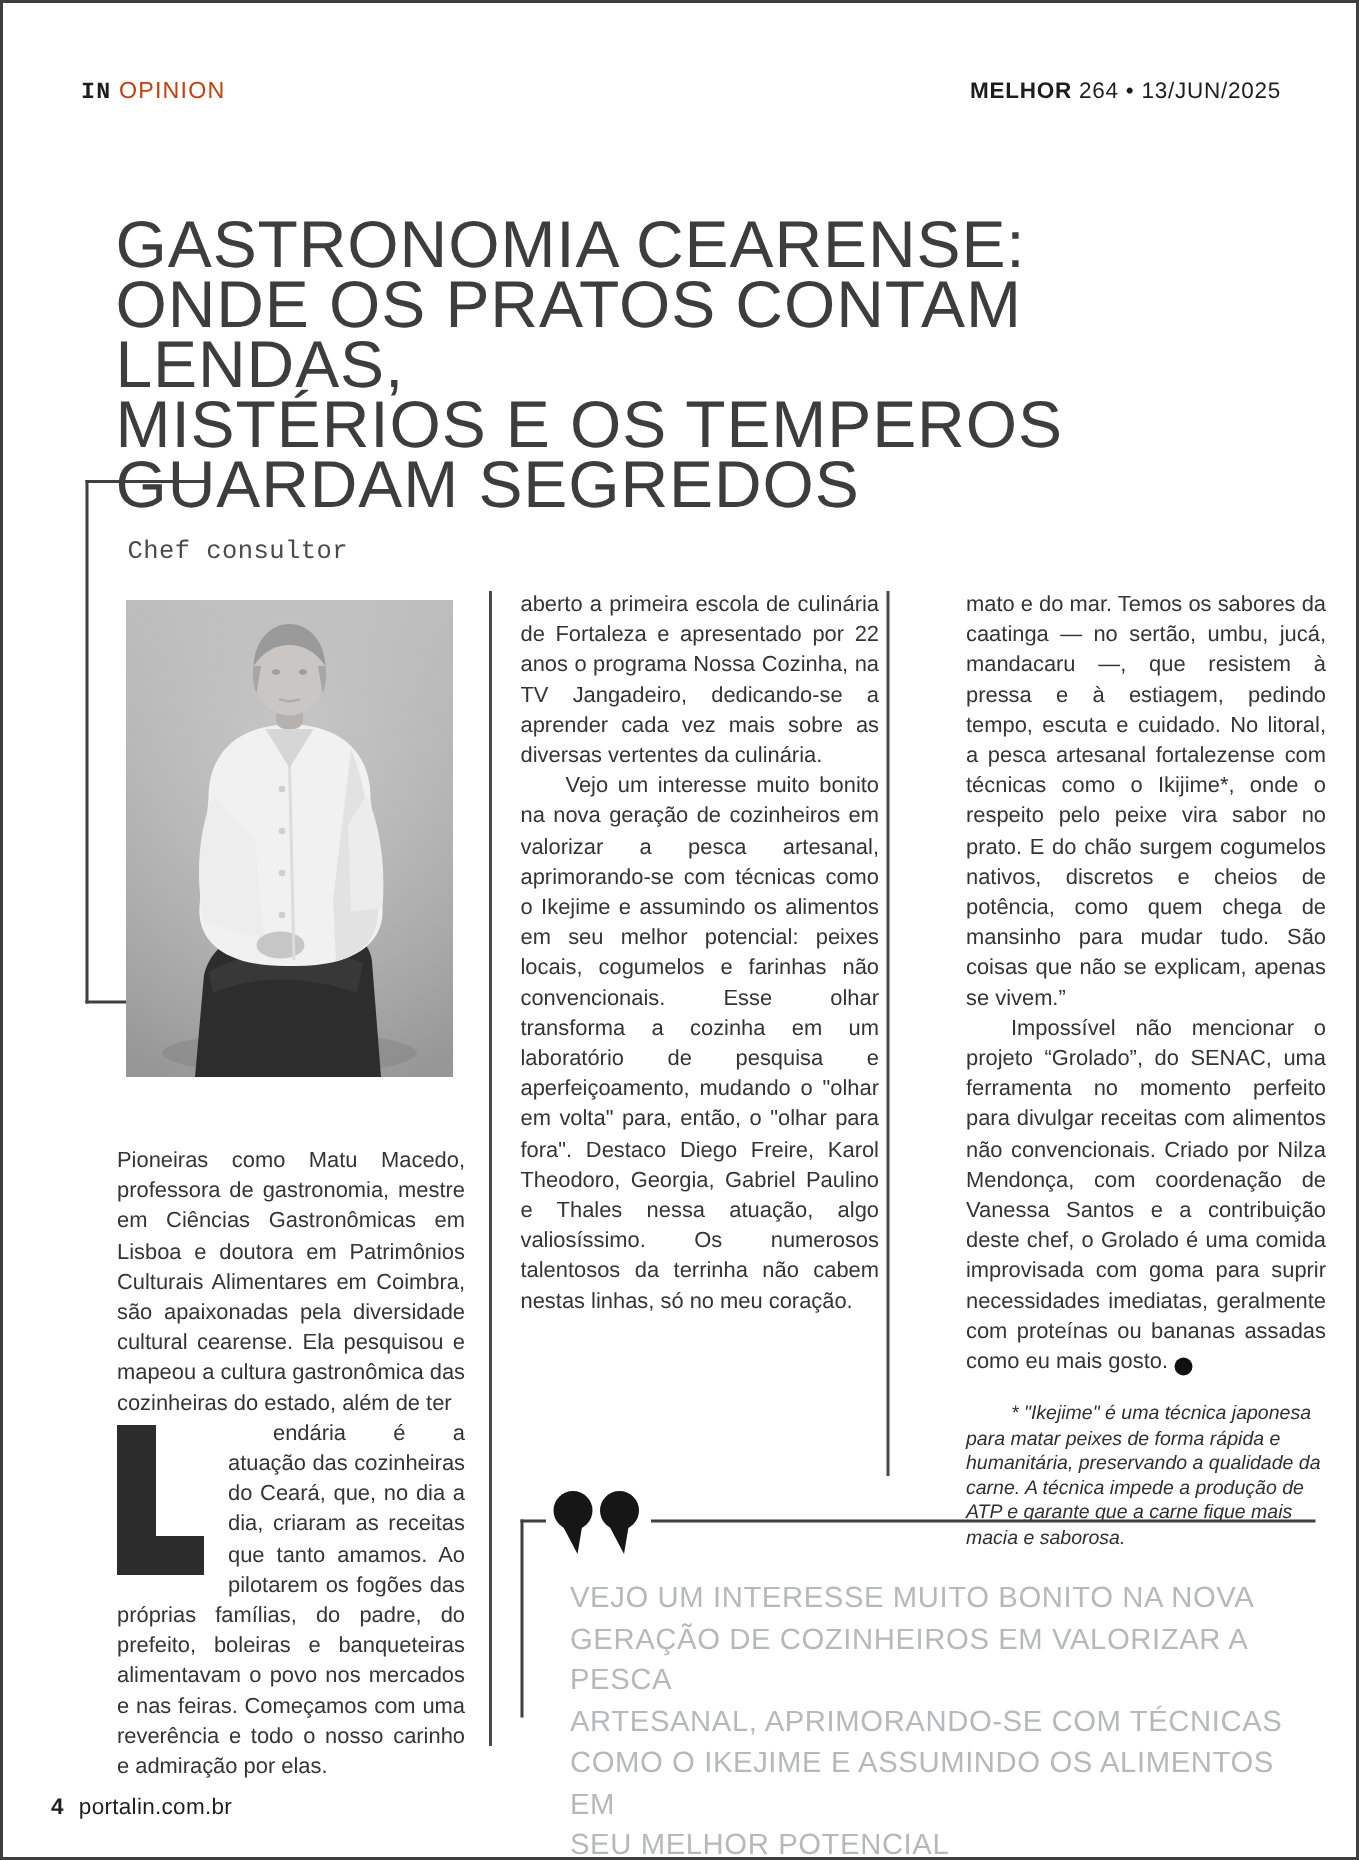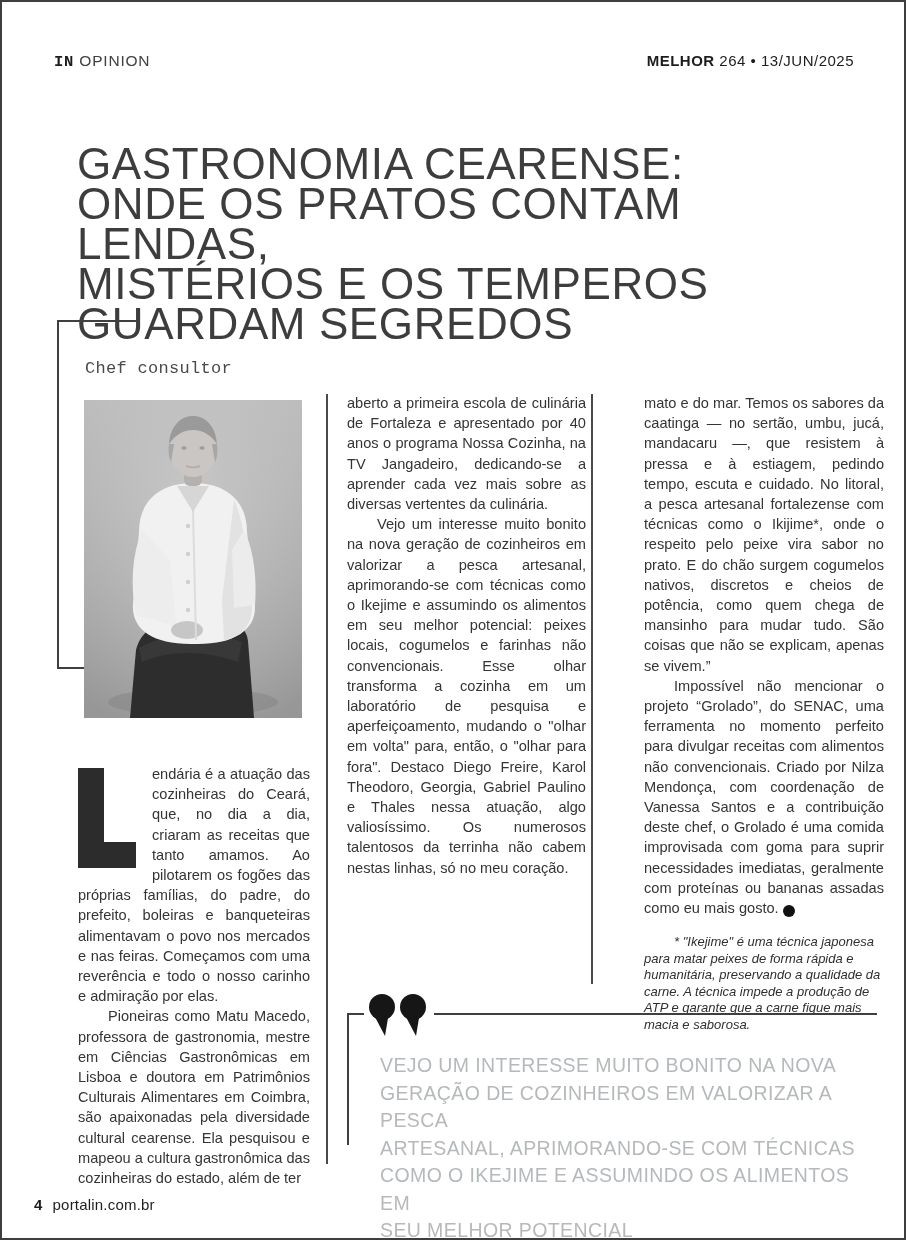--- a/index.html
+++ b/index.html
@@ -5,21 +5,21 @@
   * { margin:0; padding:0; box-sizing:border-box; }
   html,body { background:#e8e8e8; }
   .page {
     position:relative; width:906px; height:1240px; margin:0 auto;
     background:#ffffff; border:2px solid #3e3e3e; overflow:hidden;
     font-family:"Liberation Sans", sans-serif; color:#333;
   }
   
   .hdr-left  { position:absolute; left:52px;  top:50px; font-size:15.5px; letter-spacing:.8px; color:#1d1d1d; }
   .hdr-left .b { font-weight:800;font-family:Liberation Mono, monospace; }
-  .hdr-left .lite { font-weight:400; color:#404040; }
+  .hdr-left .lite { font-weight:400; color:#c2410c; }
   .hdr-right { position:absolute; right:50px; top:50px; font-size:15px; letter-spacing:.5px; color:#1d1d1d; }
   .hdr-right .b { font-weight:800; }
   
   .title {
     position:absolute; left:75px; top:142px; width:760px;
     font-size:44px; line-height:40px; font-weight:400; letter-spacing:.6px;
     color:#3d3d3d; white-space:pre-line;
   }
   
   .ln { position:absolute; background:#3f3f3f; }
@@ -131,31 +131,31 @@
       <ellipse cx="100" cy="48" rx="2.6" ry="1.8" fill="#9f9c99"></ellipse>
       <ellipse cx="118" cy="48" rx="2.6" ry="1.8" fill="#9f9c99"></ellipse>
       <path d="M102,66 Q109,69 116,66" stroke="#b0aca9" stroke-width="1.6" fill="none"></path>
     </svg>
   </div>
 
   <div class="ln div1"></div>
   <div class="ln div2"></div>
 
   <div class="col col1">
+    <p><span>Pioneiras como Matu Macedo, professora de gastronomia, mestre em Ciências Gastronômicas em Lisboa e doutora em Patrimônios Culturais Alimentares em Coimbra, são apaixonadas pela diversidade cultural cearense. Ela pesquisou e mapeou a cultura gastronômica das cozinheiras do estado, além de ter</span></p>
     <p>
       <span class="dropcap-box" aria-hidden="true">
         <span class="dc-stem"></span>
           <span class="dc-foot"></span>
       </span><span>endária é a atuação das cozinheiras do Ceará, que, no dia a dia, criaram as receitas que tanto amamos. Ao pilotarem os fogões das próprias famílias, do padre, do prefeito, boleiras e banqueteiras alimentavam o povo nos mercados e nas feiras. Começamos com uma reverência e todo o nosso carinho e admiração por elas.</span>
     </p>
-    <p><span>Pioneiras como Matu Macedo, professora de gastronomia, mestre em Ciências Gastronômicas em Lisboa e doutora em Patrimônios Culturais Alimentares em Coimbra, são apaixonadas pela diversidade cultural cearense. Ela pesquisou e mapeou a cultura gastronômica das cozinheiras do estado, além de ter</span></p>
   </div>
 
   <div class="col col2">
-    <p><span>aberto a primeira escola de culinária de Fortaleza e apresentado por 40 anos o programa Nossa Cozinha, na TV Jangadeiro, dedicando-se a aprender cada vez mais sobre as diversas vertentes da culinária.</span></p>
+    <p><span>aberto a primeira escola de culinária de Fortaleza e apresentado por 22 anos o programa Nossa Cozinha, na TV Jangadeiro, dedicando-se a aprender cada vez mais sobre as diversas vertentes da culinária.</span></p>
     <p><span>Vejo um interesse muito bonito na nova geração de cozinheiros em valorizar a pesca artesanal, aprimorando-se com técnicas como o Ikejime e assumindo os alimentos em seu melhor potencial: peixes locais, cogumelos e farinhas não convencionais. Esse olhar transforma a cozinha em um laboratório de pesquisa e aperfeiçoamento, mudando o "olhar em volta" para, então, o "olhar para fora". Destaco Diego Freire, Karol Theodoro, Georgia, Gabriel Paulino e Thales nessa atuação, algo valiosíssimo. Os numerosos talentosos da terrinha não cabem nestas linhas, só no meu coração.</span></p>
   </div>
 
   <div class="col col3">
     <p><span>mato e do mar. Temos os sabores da caatinga — no sertão, umbu, jucá, mandacaru —, que resistem à pressa e à estiagem, pedindo tempo, escuta e cuidado. No litoral, a pesca artesanal fortalezense com técnicas como o Ikijime*, onde o respeito pelo peixe vira sabor no prato. E do chão surgem cogumelos nativos, discretos e cheios de potência, como quem chega de mansinho para mudar tudo. São coisas que não se explicam, apenas se vivem.”</span></p>
     <p><span>Impossível não mencionar o projeto “Grolado”, do SENAC, uma ferramenta no momento perfeito para divulgar receitas com alimentos não convencionais. Criado por Nilza Mendonça, com coordenação de Vanessa Santos e a contribuição deste chef, o Grolado é uma comida improvisada com goma para suprir necessidades imediatas, geralmente com proteínas ou bananas assadas como eu mais gosto.</span> <span class="endmark">+</span></p>
     <p class="footnote">* "Ikejime" é uma técnica japonesa para matar peixes de forma rápida e humanitária, preservando a qualidade da carne. A técnica impede a produção de ATP e garante que a carne fique mais macia e saborosa.</p>
   </div>
 
   <div class="ln pq-top"></div>

